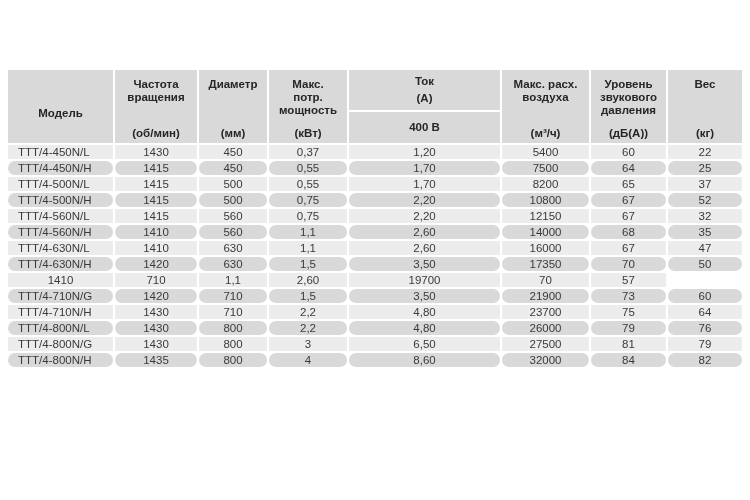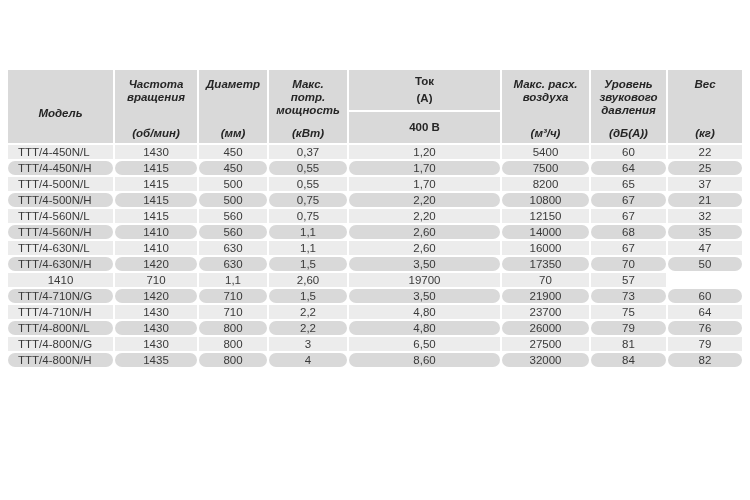--- a/index.html
+++ b/index.html
@@ -34,21 +34,20 @@
   .hcell{
     background:var(--header-bg);
     height:73px;
     display:flex;
     flex-direction:column;
     color:var(--header-text);
     font-weight:700;
     font-size:11.5px;
     line-height:13px;
     text-align:center;
-    font-style:italic;
   }
   .hcell.center-full{justify-content:center;}
   .hname{
     flex:1 1 auto;
     padding:8px 3px 0 3px;
     display:flex;
     flex-direction:column;
     align-items:center;
   }
   .hcell.center-full .hname{padding-top:0;flex:0 0 auto;margin-top:14px;}
@@ -205,21 +204,21 @@
         <div class="tcell">37</div>
       </div>
       <div class="trow even">
         <div class="tcell model">ТТТ/4-500N/H</div>
         <div class="tcell">1415</div>
         <div class="tcell">500</div>
         <div class="tcell">0,75</div>
         <div class="tcell">2,20</div>
         <div class="tcell">10800</div>
         <div class="tcell">67</div>
-        <div class="tcell">21</div>
+        <div class="tcell">52</div>
       </div>
       <div class="trow odd">
         <div class="tcell model">ТТТ/4-560N/L</div>
         <div class="tcell">1415</div>
         <div class="tcell">560</div>
         <div class="tcell">0,75</div>
         <div class="tcell">2,20</div>
         <div class="tcell">12150</div>
         <div class="tcell">67</div>
         <div class="tcell">32</div>

